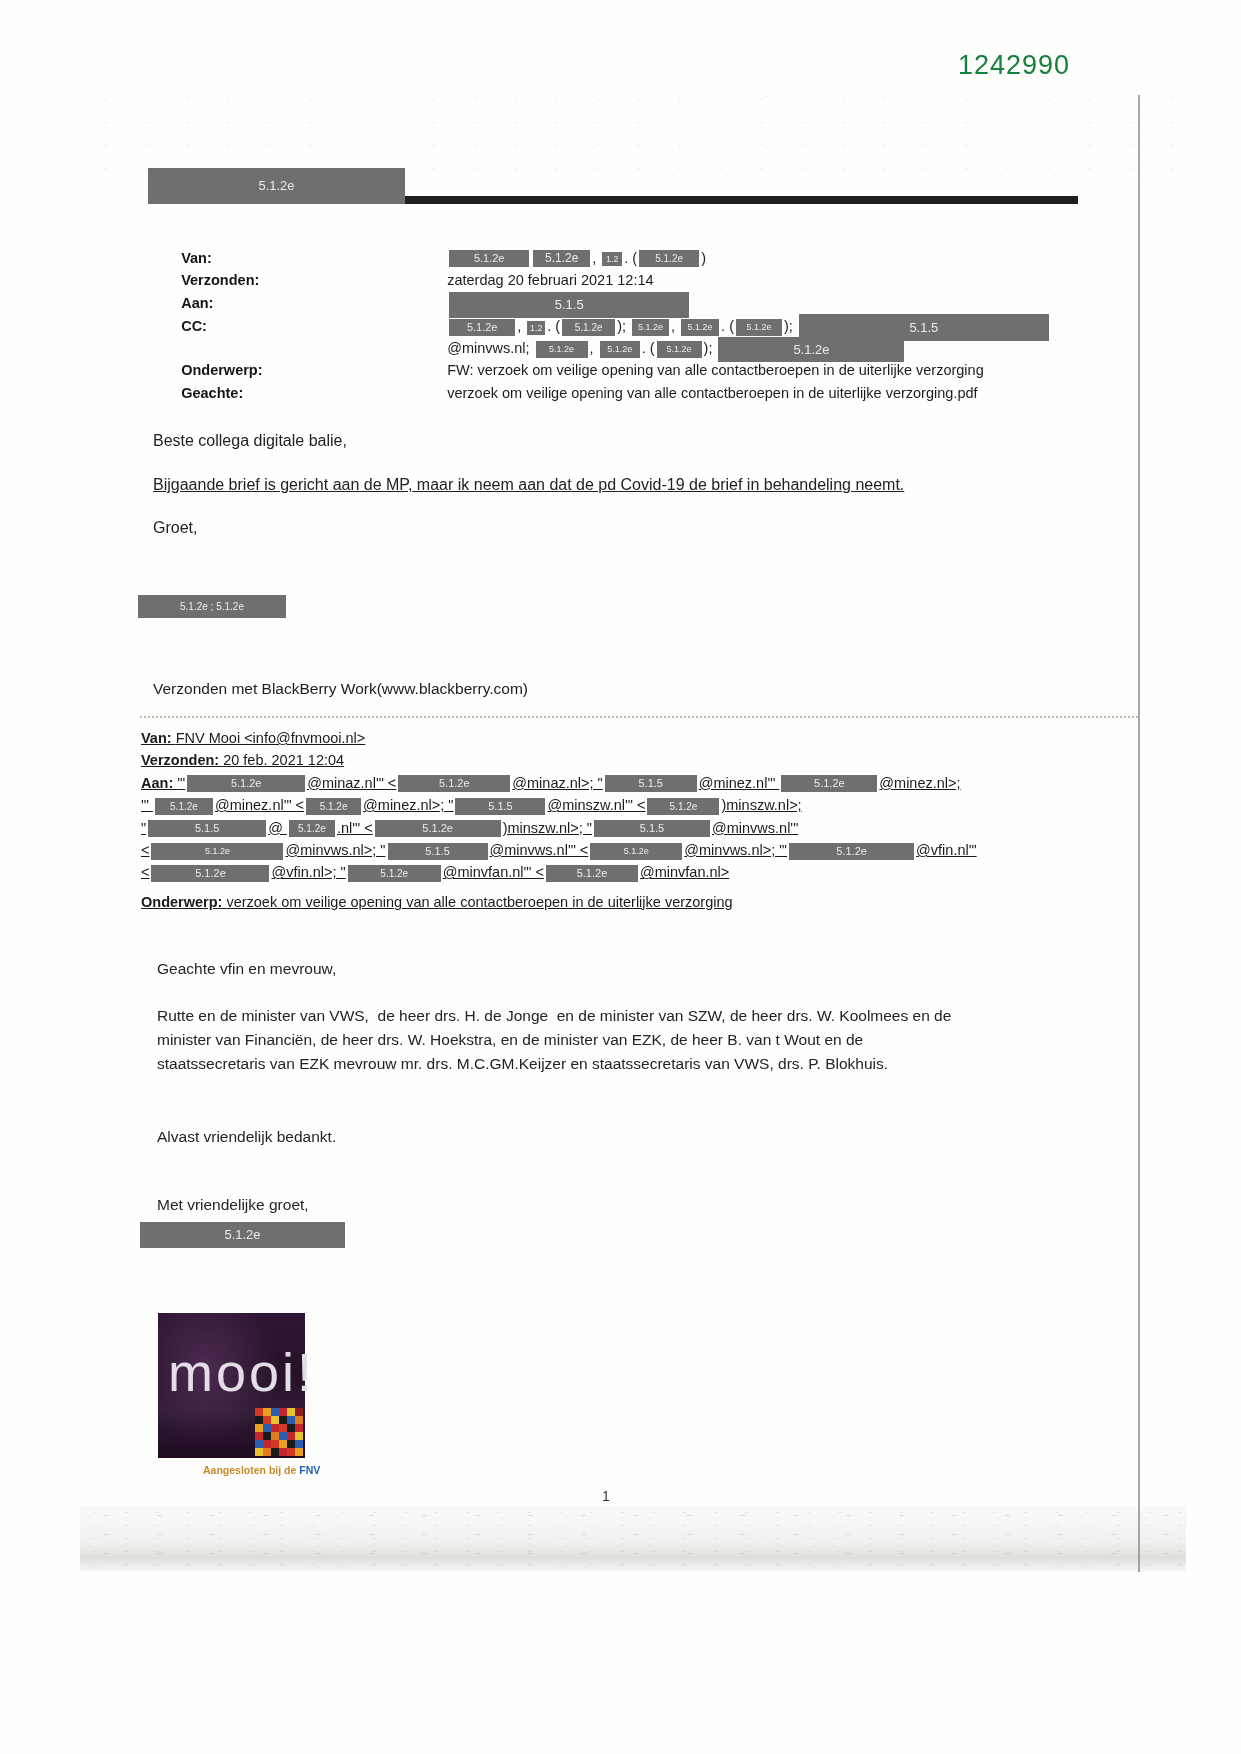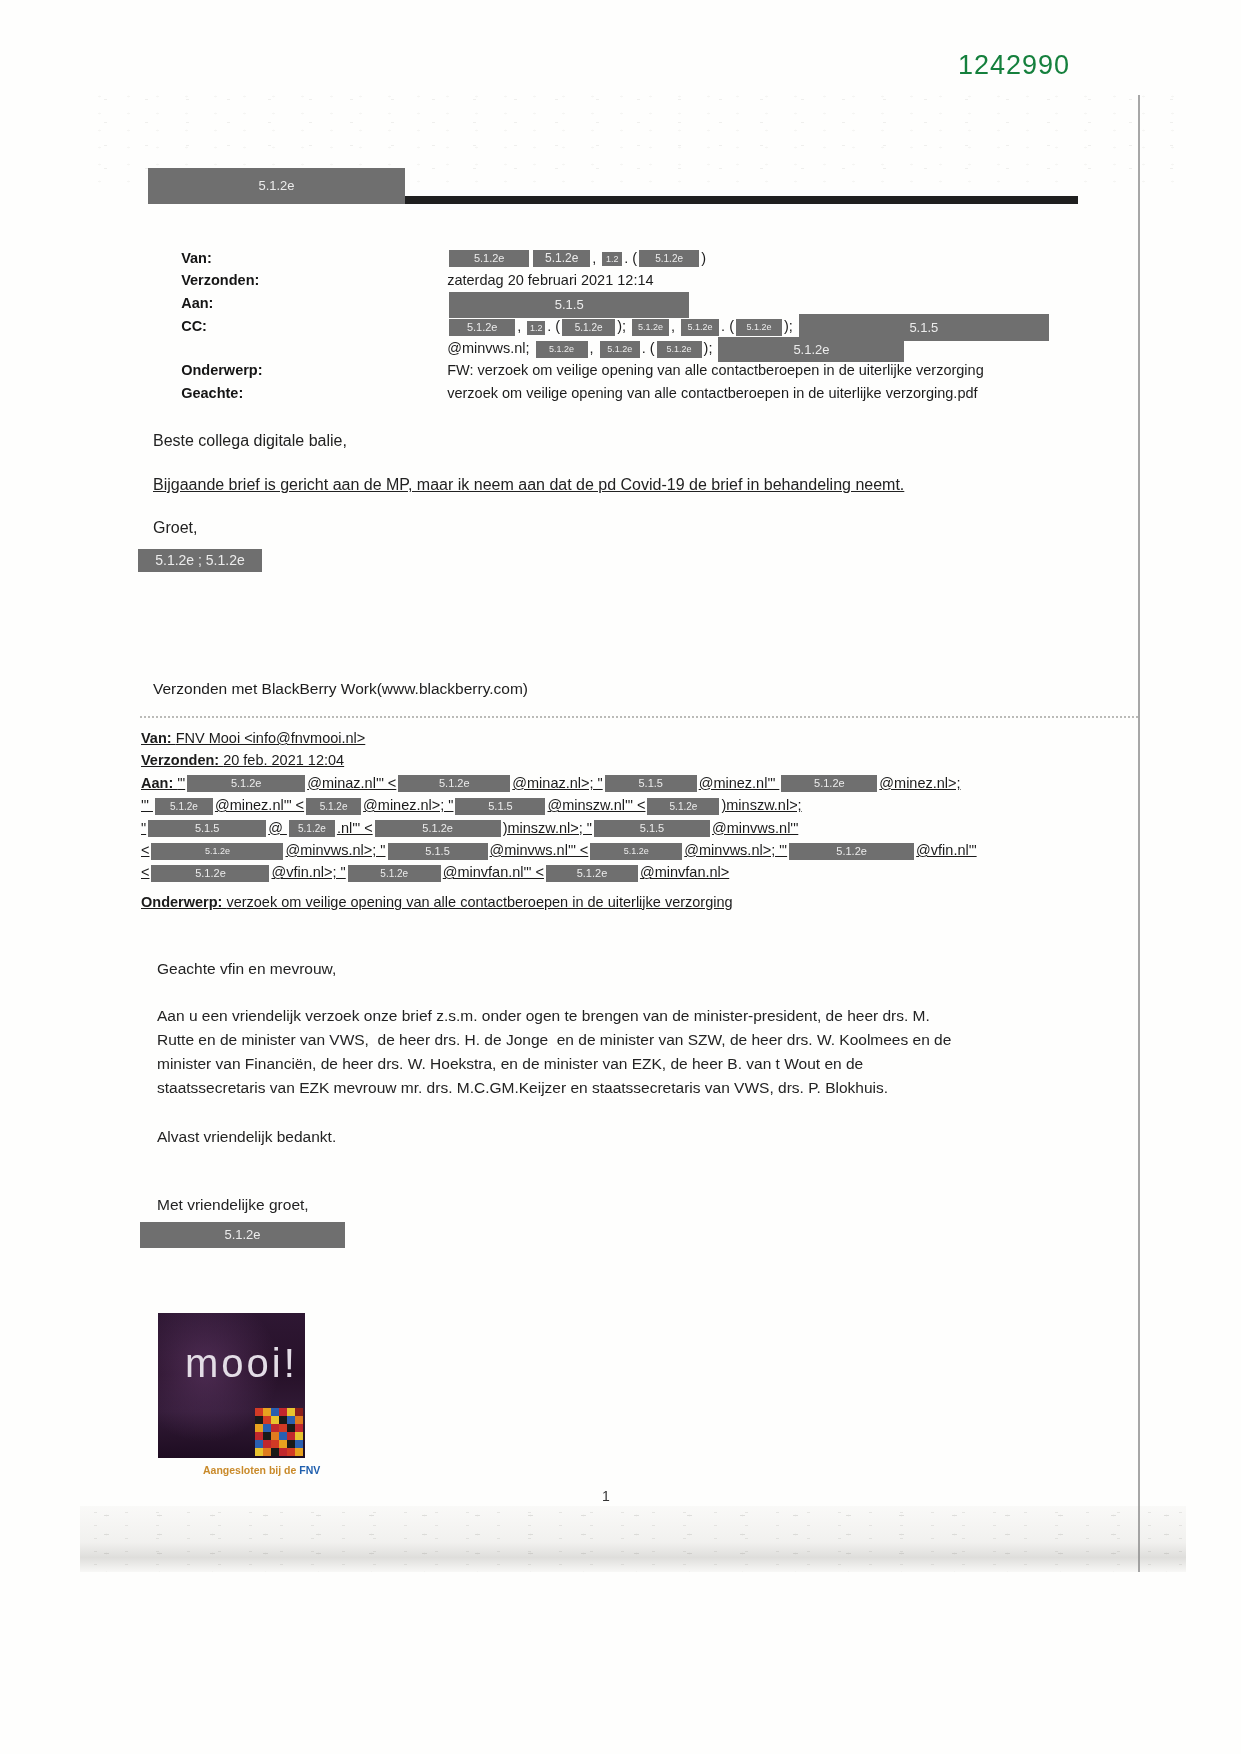--- a/index.html
+++ b/index.html
@@ -32,40 +32,40 @@
   .topbox{left:148px;top:168px;width:257px;height:36px;line-height:36px;font-size:13px;}
   .topline{left:405px;top:196px;width:673px;height:8px;background:#1f1f1f;}
 
   
   .header1{left:157px;top:224px;width:940px;font-size:14.5px;}
   .h1row{height:22.5px;line-height:22.5px;white-space:pre;}
   .h1label{display:inline-block;width:266px;font-weight:bold;color:#151515;}
   .h1val{white-space:pre;}
 
   .txt16{font-size:16px;color:#222;}
-  .sigbox1{left:138px;top:549px;width:124px;height:23px;line-height:23px;font-size:14px;}
+  .sigbox1{left:138px;top:595px;width:148px;height:23px;line-height:23px;font-size:10px;}
   .dotted-sep{left:140px;top:716px;width:998px;border-top:2px dotted #b0b0ac;opacity:.85;}
 
   
   .header2{left:141px;top:727px;width:960px;font-size:14.5px;color:#1b1b1b;}
   .h2line{height:22.4px;line-height:22.4px;white-space:pre;text-decoration:underline;}
   .h2line .bseg{font-weight:bold;}
   .h2-onderwerp{margin-top:7px;}
 
   .body2line{height:24px;line-height:24px;white-space:pre;}
   .txt155{font-size:15.5px;color:#232323;}
   .sigbox2{left:140px;top:1222px;width:205px;height:26px;line-height:26px;font-size:13px;}
 
   
   .logo{left:158px;top:1313px;width:147px;height:145px;
     background:
       radial-gradient(circle at 32% 38%, rgba(122,74,130,.45) 0%, rgba(122,74,130,0) 55%),
       linear-gradient(180deg,#2e1733 0%,#271129 42%,#311a36 68%,#1e0c21 100%);}
-  .logo-word{position:absolute;left:10px;top:28px;font-size:40px;font-weight:200;
-    letter-spacing:3px;color:#e3dde6;font-family:"Liberation Sans",sans-serif;margin-left:17px;}
+  .logo-word{position:absolute;left:10px;top:28px;font-size:54px;font-weight:200;
+    letter-spacing:3px;color:#e3dde6;font-family:"Liberation Sans",sans-serif;}
   .logo-mosaic{position:absolute;right:2px;bottom:2px;width:48px;height:48px;}
   .tagline{left:203px;top:1464px;font-size:10.5px;font-weight:bold;}
   .tagline-prefix{color:#c98a2a;}
   .tagline-brand{color:#1f5fae;}
 
   .pagenum{left:602px;top:1488px;font-size:14px;color:#333;}
 </style>
 </head>
 <body>
 
@@ -118,21 +118,20 @@
     <div class="h2line"><span class="bseg" style="font-weight: bold;">Aan: </span><span class="tseg">'"</span><span class="redaction" style="width: 118px; height: 17px; line-height: 17px;">5.1.2e</span><span class="tseg">@minaz.nl'" &lt;</span><span class="redaction" style="width: 112px; height: 17px; line-height: 17px;">5.1.2e</span><span class="tseg">@minaz.nl&gt;; "</span><span class="redaction" style="width: 92px; height: 17px; line-height: 17px;">5.1.5</span><span class="tseg">@minez.nl'" </span><span class="redaction" style="width: 96px; height: 17px; line-height: 17px;">5.1.2e</span><span class="tseg">@minez.nl&gt;;</span></div>
     <div class="h2line"><span class="tseg">'" </span><span class="redaction" style="width: 58px; height: 17px; line-height: 17px; font-size: 10px;">5.1.2e</span><span class="tseg">@minez.nl'" &lt;</span><span class="redaction" style="width: 55px; height: 17px; line-height: 17px; font-size: 10px;">5.1.2e</span><span class="tseg">@minez.nl&gt;; "</span><span class="redaction" style="width: 90px; height: 17px; line-height: 17px;">5.1.5</span><span class="tseg">@minszw.nl'" &lt;</span><span class="redaction" style="width: 72px; height: 17px; line-height: 17px; font-size: 10px;">5.1.2e</span><span class="tseg">)minszw.nl&gt;;</span></div>
     <div class="h2line"><span class="tseg">"</span><span class="redaction" style="width: 118px; height: 17px; line-height: 17px;">5.1.5</span><span class="tseg">@ </span><span class="redaction" style="width: 46px; height: 17px; line-height: 17px; font-size: 10px;">5.1.2e</span><span class="tseg">.nl'" &lt;</span><span class="redaction" style="width: 126px; height: 17px; line-height: 17px;">5.1.2e</span><span class="tseg">)minszw.nl&gt;; "</span><span class="redaction" style="width: 116px; height: 17px; line-height: 17px;">5.1.5</span><span class="tseg">@minvws.nl'"</span></div>
     <div class="h2line"><span class="tseg">&lt;</span><span class="redaction" style="width: 132px; height: 17px; line-height: 17px; font-size: 9px;">5.1.2e</span><span class="tseg">@minvws.nl&gt;; "</span><span class="redaction" style="width: 100px; height: 17px; line-height: 17px;">5.1.5</span><span class="tseg">@minvws.nl'" &lt;</span><span class="redaction" style="width: 92px; height: 17px; line-height: 17px; font-size: 9px;">5.1.2e</span><span class="tseg">@minvws.nl&gt;; "'</span><span class="redaction" style="width: 125px; height: 17px; line-height: 17px;">5.1.2e</span><span class="tseg">@vfin.nl'"</span></div>
     <div class="h2line"><span class="tseg">&lt;</span><span class="redaction" style="width: 118px; height: 17px; line-height: 17px;">5.1.2e</span><span class="tseg">@vfin.nl&gt;; "</span><span class="redaction" style="width: 93px; height: 17px; line-height: 17px; font-size: 10px;">5.1.2e</span><span class="tseg">@minvfan.nl'" &lt;</span><span class="redaction" style="width: 92px; height: 17px; line-height: 17px;">5.1.2e</span><span class="tseg">@minvfan.nl&gt;</span></div>
     <div class="h2line h2-onderwerp"><span class="bseg" style="font-weight: bold;">Onderwerp: </span><span class="tseg">verzoek om veilige opening van alle contactberoepen in de uiterlijke verzorging</span></div>
   </div>
 
   <div class="abs txt155" style="left:157px;top:960px;">Geachte vfin en mevrouw,</div>
   <div class="abs txt155" style="left:157px;top:1004px;">
-    <div class="body2line">Aan u een vriendelijk verzoek onze brief z.s.m. onder ogen te brengen van de minister-president, de heer drs. M.</div>
     <div class="body2line">Rutte en de minister van VWS,  de heer drs. H. de Jonge  en de minister van SZW, de heer drs. W. Koolmees en de</div>
     <div class="body2line">minister van Financiën, de heer drs. W. Hoekstra, en de minister van EZK, de heer B. van t Wout en de</div>
     <div class="body2line">staatssecretaris van EZK mevrouw mr. drs. M.C.GM.Keijzer en staatssecretaris van VWS, drs. P. Blokhuis.</div>
   </div>
   <div class="abs txt155" style="left:157px;top:1128px;">Alvast vriendelijk bedankt.</div>
   <div class="abs txt155" style="left:157px;top:1196px;">Met vriendelijke groet,</div>
   <div class="abs block-redaction sigbox2">5.1.2e</div>
 
   <div class="abs logo">
     <div class="logo-word">mooi!</div>

